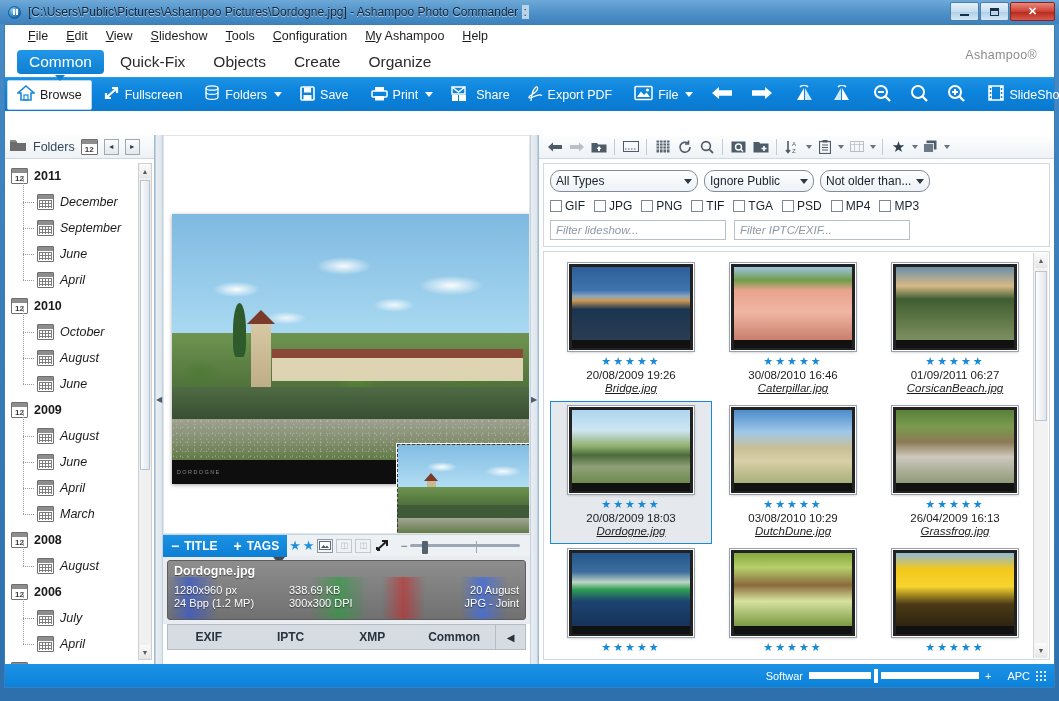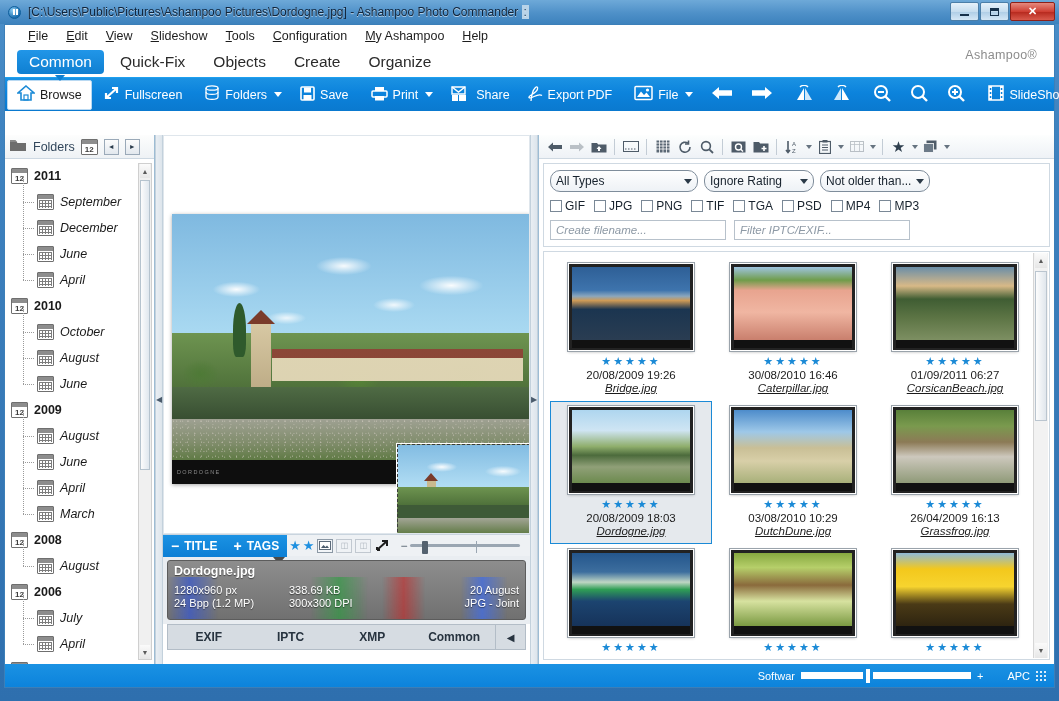--- a/index.html
+++ b/index.html
@@ -547,27 +547,27 @@
               <div class="node">
                 <span class="cal">
                   <span class="num">12</span>
                 </span>
                 <span class="yr">2011</span>
               </div>
               <div class="node child">
                 <span class="cal">
                   <span class="grid"></span>
                 </span>
+                <span class="mo">December</span>
+              </div>
+              <div class="node child">
+                <span class="cal">
+                  <span class="grid"></span>
+                </span>
                 <span class="mo">September</span>
-              </div>
-              <div class="node child">
-                <span class="cal">
-                  <span class="grid"></span>
-                </span>
-                <span class="mo">December</span>
               </div>
               <div class="node child">
                 <span class="cal">
                   <span class="grid"></span>
                 </span>
                 <span class="mo">June</span>
               </div>
               <div class="node child">
                 <span class="cal">
                   <span class="grid"></span>
@@ -848,21 +848,21 @@
           <span class="minicaret"></span>
         </div>
 
         <div class="filters">
           <div class="frow">
             <div class="sel-box" style="width:148px">
               <span>All Types</span>
               <span class="caret" style="border-top-color:#2b3a48"></span>
             </div>
             <div class="sel-box" style="width:110px">
-              <span>Ignore Rating</span>
+              <span>Ignore Public</span>
               <span class="caret" style="border-top-color:#2b3a48"></span>
             </div>
             <div class="sel-box" style="width:110px">
               <span>Not older than...</span>
               <span class="caret" style="border-top-color:#2b3a48"></span>
             </div>
           </div>
           <div class="chk-row" id="chk-row">
               <span class="chk">
                 <span class="box"></span>
@@ -891,21 +891,21 @@
               <span class="chk">
                 <span class="box"></span>
                 <span>MP4</span>
               </span>
               <span class="chk">
                 <span class="box"></span>
                 <span>MP3</span>
               </span>
             </div>
           <div class="inputs">
-            <div class="fin" style="width:176px">Create filename...</div>
+            <div class="fin" style="width:176px">Filter lideshow...</div>
             <div class="fin" style="width:176px">Filter IPTC/EXIF...</div>
           </div>
         </div>
 
         <div class="gridwrap">
           <div class="grid" id="thumb-grid">
               <div class="cell">
                 <div class="thumbbox">
                   <div class="tb-img" style="background: linear-gradient(rgb(46, 95, 150) 0%, rgb(62, 116, 173) 32%, rgb(138, 166, 189) 40%, rgb(206, 154, 86) 46%, rgb(27, 53, 80) 58%, rgb(42, 61, 82) 100%);"></div>
                   <div class="tb-bar"></div>
@@ -991,18 +991,18 @@
     </div>
 
     <div class="statusbar">
       <span>Softwar</span>
       <div class="sb-slider">
         <span class="bar"></span>
         <span class="kn"></span>
         <span class="bar2"></span>
       </div>
       <span>+</span>
-      <span style="margin-left:18px">APC</span>
+      <span style="margin-left:10px">APC</span>
       <span class="grip"></span>
     </div>
 
   </div>
 </div>
 
 </body></html>

